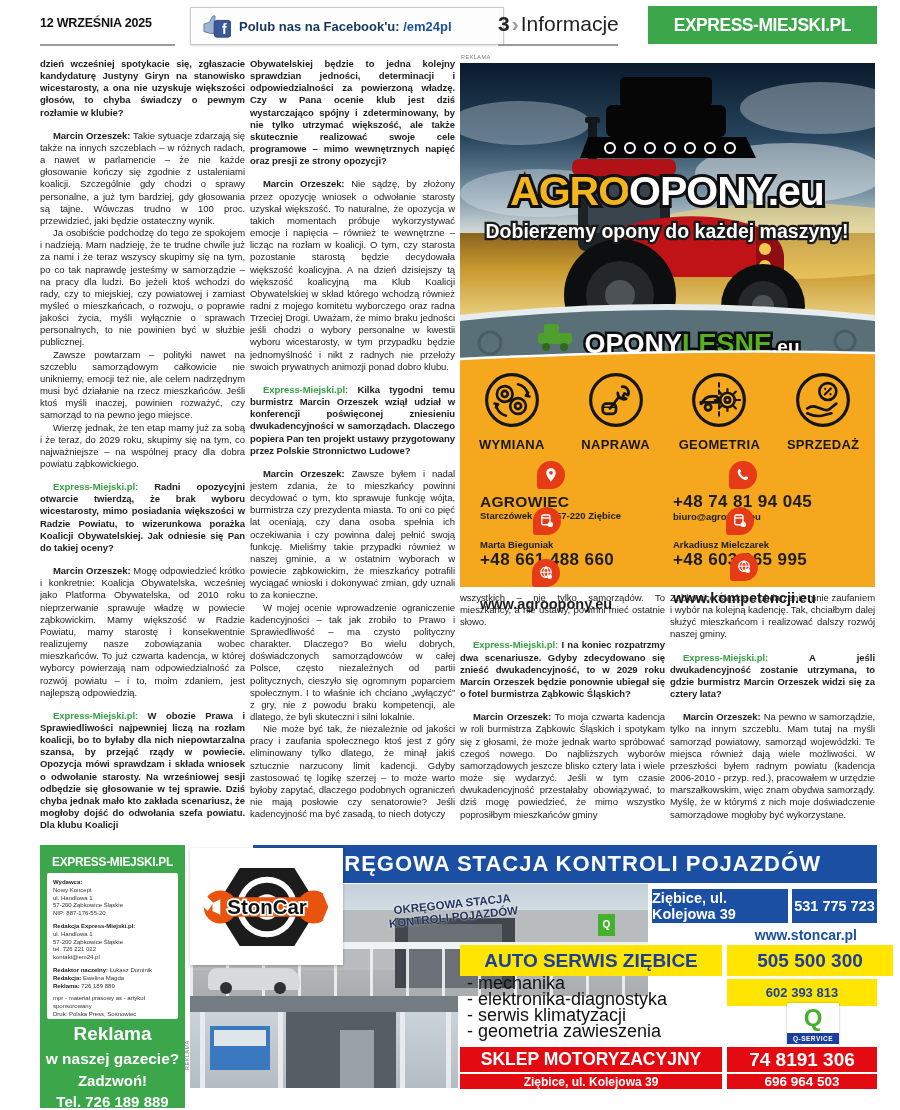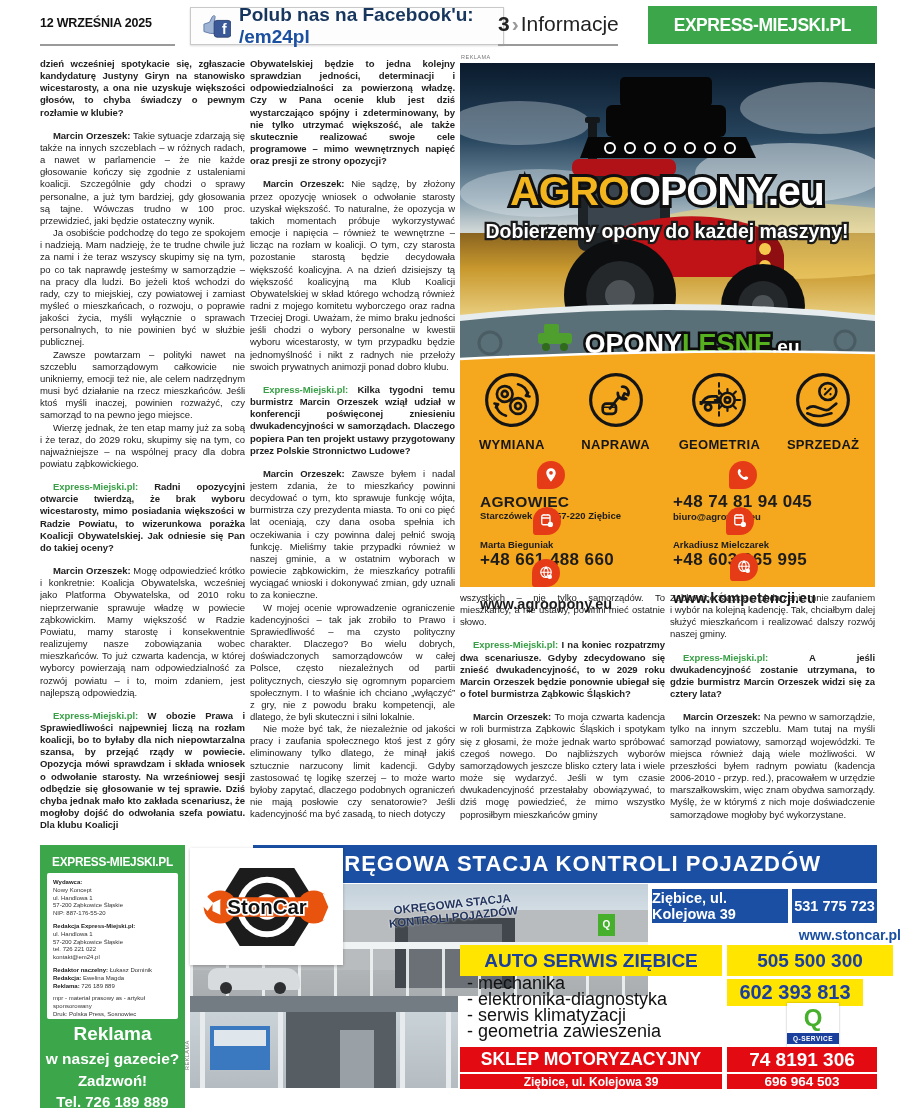--- a/index.html
+++ b/index.html
@@ -6,21 +6,21 @@
   .page{position:relative;width:900px;height:1110px;background:#ffffff;overflow:hidden;
         font-family:"Liberation Sans",sans-serif;color:#1c1c1c;}
   .abs{position:absolute;}
 
   
   .date{left:40px;top:16px;font-size:12.5px;font-weight:bold;letter-spacing:-0.2px;color:#111;}
   .rule{height:2px;background:#9a9a9a;}
   .fb-bar{left:190px;top:7px;width:292px;height:36px;background:#fdfdfd;border:1px solid #c9c9c9;
           box-shadow:0 1px 2px rgba(0,0,0,.15);display:flex;align-items:center;padding:0 10px;gap:8px;}
   .fb-icon{width:30px;height:26px;flex:0 0 auto;}
-  .fb-text{font-size:19px;color:#17365e;font-weight:bold;}
+  .fb-text{font-size:13px;color:#17365e;font-weight:bold;}
   .fb-handle{color:#1b4fa0;font-weight:bold;}
   .pageno{left:498px;top:12px;font-size:21px;color:#222;}
   .pageno b{font-weight:bold;}
   .pageno .sep{color:#9a9a9a;font-weight:bold;padding:0 2px;}
   .logo-box{left:648px;top:6px;width:229px;height:38px;background:#3CA64B;display:flex;
             align-items:center;justify-content:center;}
   .logo-box span{color:#fff;font-weight:bold;font-size:19px;letter-spacing:-0.5px;
                  display:inline-block;transform:scaleX(.92);}
 
   
@@ -95,21 +95,21 @@
   .photoB{position:absolute;left:0;top:151px;width:268px;height:92px;overflow:hidden;
           background:linear-gradient(#cfd8dd,#b4bcc1);}
   .photoB .roof{position:absolute;left:0;top:0;width:268px;height:16px;background:#737c82;}
   .photoB .bay{position:absolute;left:96px;top:16px;width:110px;height:76px;background:#565d63;}
   .photoB .machine{position:absolute;left:150px;top:34px;width:34px;height:58px;background:#9aa1a6;}
   .photoB .panelL{position:absolute;left:20px;top:30px;width:60px;height:44px;background:#3a79c0;}
   .photoB .panelL2{position:absolute;left:24px;top:34px;width:52px;height:16px;background:#dfe6ec;}
   .photoB .post{position:absolute;top:16px;width:5px;height:76px;background:#e8ebed;}
   .blue-box{position:absolute;background:#1A4FA3;color:#fff;font-weight:bold;display:flex;
             align-items:center;justify-content:center;}
-  .www{position:absolute;left:482px;top:82px;width:229px;text-align:right;color:#1A4FA3;
+  .www{position:absolute;left:438px;top:82px;width:229px;text-align:right;color:#1A4FA3;
        font-weight:bold;font-size:14px;}
   .yellow-box{position:absolute;background:#FFE500;color:#1B3F9C;font-weight:bold;display:flex;
               align-items:center;justify-content:center;}
   .svc-list{position:absolute;left:277px;top:130px;font-size:18px;line-height:16px;color:#111;
             font-weight:normal;}
   .qlogo{position:absolute;left:597px;top:158px;width:52px;height:44px;background:#fff;
          box-shadow:0 0 2px rgba(0,0,0,.3);text-align:center;}
   .qlogo .qglyph{font-size:24px;font-weight:bold;color:#46AF2B;line-height:30px;}
   .qlogo .qband{background:#1B3F9C;color:#fff;font-size:6.5px;font-weight:bold;line-height:11px;
                 letter-spacing:.5px;}
@@ -462,21 +462,21 @@
     </div>
 
     <div class="blue-box" style="left:462px;top:44px;width:136px;height:34px;font-size:14.5px;">
         <span>Ziębice, ul. Kolejowa 39</span>
       </div>
     <div class="blue-box" style="left:602px;top:44px;width:85px;height:34px;font-size:14.5px;">531 775 723</div>
     <div class="www">www.stoncar.pl</div>
 
     <div class="yellow-box" style="left:270px;top:100px;width:262px;height:31px;font-size:19px;">AUTO SERWIS ZIĘBICE</div>
     <div class="yellow-box" style="left:537px;top:100px;width:166px;height:31px;font-size:19px;">505 500 300</div>
-    <div class="yellow-box" style="left:537px;top:134px;width:136px;height:27px;font-size:20px;">602 393 813</div>
+    <div class="yellow-box" style="left:537px;top:134px;width:150px;height:27px;font-size:13px;">602 393 813</div>
 
     <div class="svc-list">
       <div>- mechanika</div>
       <div>- elektronika-diagnostyka</div>
       <div>- serwis klimatyzacji</div>
       <div>- geometria zawieszenia</div>
     </div>
 
     <div class="qlogo">
       <div class="qglyph">Q</div>

